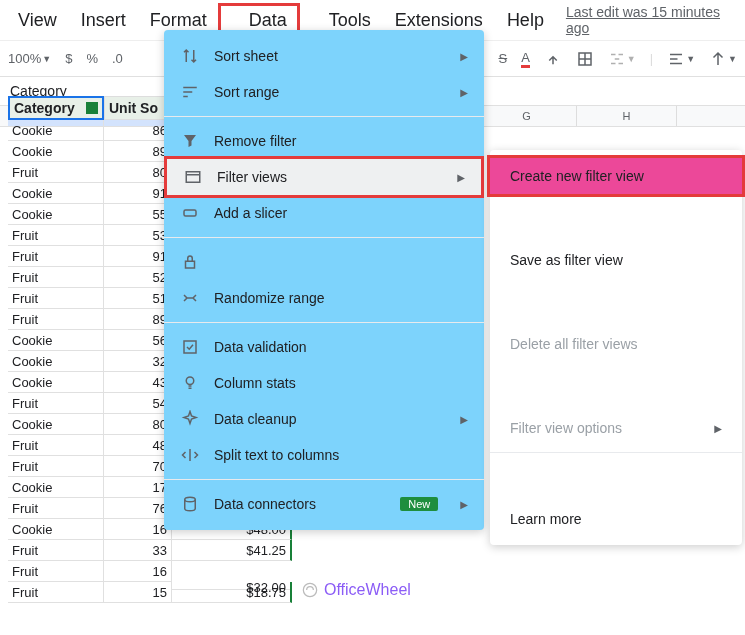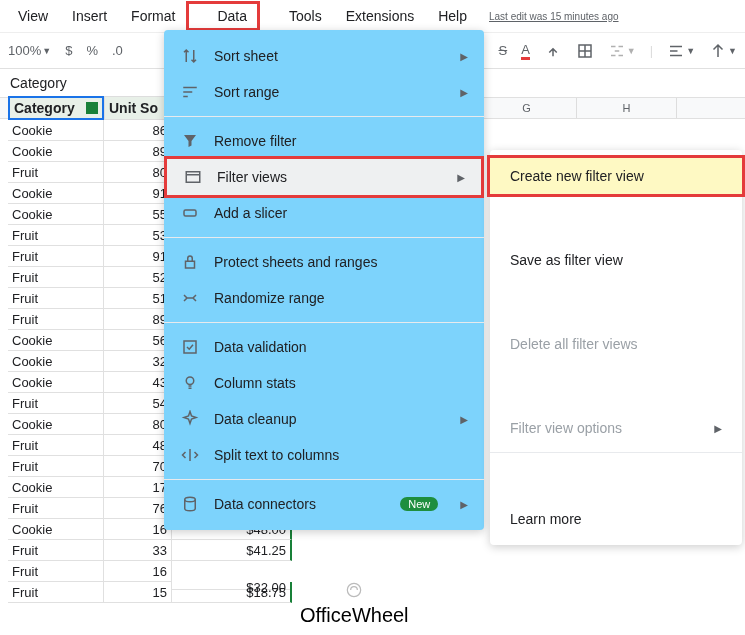--- a/index.html
+++ b/index.html
@@ -1,20 +1,20 @@
 <!DOCTYPE html>
 <html><head>
 <meta charset="utf-8">
 <style>
 * { margin: 0; padding: 0; box-sizing: border-box; font-family: Arial, sans-serif; }
 body { background: #fff; font-size: 13px; color: #202124; width: 745px; height: 635px; overflow: hidden; position: relative; }
 .menubar { display: flex; align-items: center; padding: 4px 8px; gap: 4px; border-bottom: 1px solid #eee; }
-.menu-item { padding: 4px 10px; cursor: pointer; font-size: 14px; }
+.menu-item { padding: 4px 10px; cursor: pointer; font-size: 18px; }
 .menu-item.highlighted { border: 3px solid #e43b3b; margin: -3px 15px -3px -3px; padding-left: 28px; }
-.edit-info { margin-left: 8px; color: #5f6368; text-decoration: underline; font-size: 10px; }
+.edit-info { margin-left: 8px; color: #5f6368; text-decoration: underline; font-size: 14px; }
 .toolbar { display: flex; align-items: center; padding: 4px 8px; gap: 14px; border-bottom: 1px solid #e0e0e0; height: 36px; }
 .tb-item { display: flex; align-items: center; gap: 1px; color: #5f6368; font-size: 13px; }
 .fx-bar { padding: 6px 10px; border-bottom: 1px solid #e0e0e0; font-size: 14px; color: #202124; }
 .col-headers { display: flex; background: #f8f9fa; border-bottom: 1px solid #e0e0e0; }
 .colh { border-right: 1px solid #ddd; text-align: center; padding: 4px 0; color: #5f6368; font-size: 11px; }
 .colh.sel { background: #d3e3fd; }
 .colh.b { width: 96px; }
 .colh.c { width: 68px; }
 .colh.g { width: 100px; margin-left: 305px; }
 .colh.h { width: 100px; }
@@ -27,26 +27,26 @@
 .hdr-cell { border: 1px solid #ddd; background: #e8f0e8; font-weight: bold; padding: 2px 4px; font-size: 14px; display: flex; align-items: center; }
 .hdr-cell.b { width: 96px; border: 2px solid #1a73e8; position: relative; }
 .hdr-cell.c { width: 68px; }
 .filter-icon { width: 12px; height: 12px; background: #188038; margin-left: auto; }
 .dropdown { position: absolute; left: 164px; top: 30px; width: 320px; background: #7dd3fc; box-shadow: 0 2px 10px rgba(0,0,0,0.2); border-radius: 4px; padding: 8px 0; z-index: 10; }
 .dd-item { display: flex; align-items: center; padding: 8px 16px; gap: 14px; cursor: pointer; color: #202124; font-size: 14px; }
 .dd-item.highlighted { background: #eef0f1; border: 3px solid #e43b3b; margin: -3px 0; }
 .dd-icon { width: 20px; height: 20px; display: flex; align-items: center; justify-content: center; color: #5f6368; }
 .dd-arrow { margin-left: auto; color: #5f6368; font-size: 10px; }
 .dd-sep { height: 1px; background: #e8eaed; margin: 6px 0; }
-.badge { background: #1e8e3e; color: #fff; border-radius: 7px; padding: 1px 8px; font-size: 11px; margin-left: auto; }
+.badge { background: #1e8e3e; color: #fff; border-radius: 2px; padding: 1px 8px; font-size: 11px; margin-left: auto; }
 .submenu { position: absolute; left: 490px; top: 150px; width: 252px; background: #fff; box-shadow: 0 2px 10px rgba(0,0,0,0.2); border-radius: 4px; padding: 8px 0; z-index: 11; }
 .sm-item { padding: 10px 20px; font-size: 14px; cursor: pointer; display: flex; align-items: center; margin-top: 48px; }
-.sm-item.highlighted { background: #fef9c3; border: 3px solid #e43b3b; margin: -3px; }
+.sm-item.highlighted { background: #ec4899; border: 3px solid #e43b3b; margin: -3px; }
 .sm-item.disabled { color: #9aa0a6; }
-.watermark { position: absolute; left: 300px; top: 580px; color: #000000; font-size: 20px; display: flex; align-items: center; gap: 4px; flex-direction: column; }
+.watermark { position: absolute; left: 300px; top: 580px; color: #8b5cf6; font-size: 16px; display: flex; align-items: center; gap: 4px; }
 .grid-area { position: absolute; top: 96px; left: 8px; }
 </style>
 </head>
 <body>
 
 <div class="menubar">
   <span class="menu-item">View</span>
   <span class="menu-item">Insert</span>
   <span class="menu-item">Format</span>
   <span class="menu-item highlighted">Data</span>
@@ -264,21 +264,20 @@
     <span>Add a slicer</span>
   </div>
   <div class="dd-sep"></div>
   <div class="dd-item">
     <span class="dd-icon">
         <svg width="18" height="18" viewBox="0 0 24 24" fill="none" stroke="#5f6368" stroke-width="2">
           <rect x="6" y="11" width="12" height="9"></rect>
           <path d="M9 11V7a3 3 0 016 0v4"></path>
         </svg>
       </span>
-    <span>Protect sheets and ranges</span>
   </div>
   <div class="dd-item">
     <span class="dd-icon">
         <svg width="18" height="18" viewBox="0 0 24 24" fill="none" stroke="#5f6368" stroke-width="2">
           <path d="M4 8l4 4-4 4M20 8l-4 4 4 4M8 12h8"></path>
         </svg>
       </span>
     <span>Randomize range</span>
   </div>
   <div class="dd-sep"></div>

